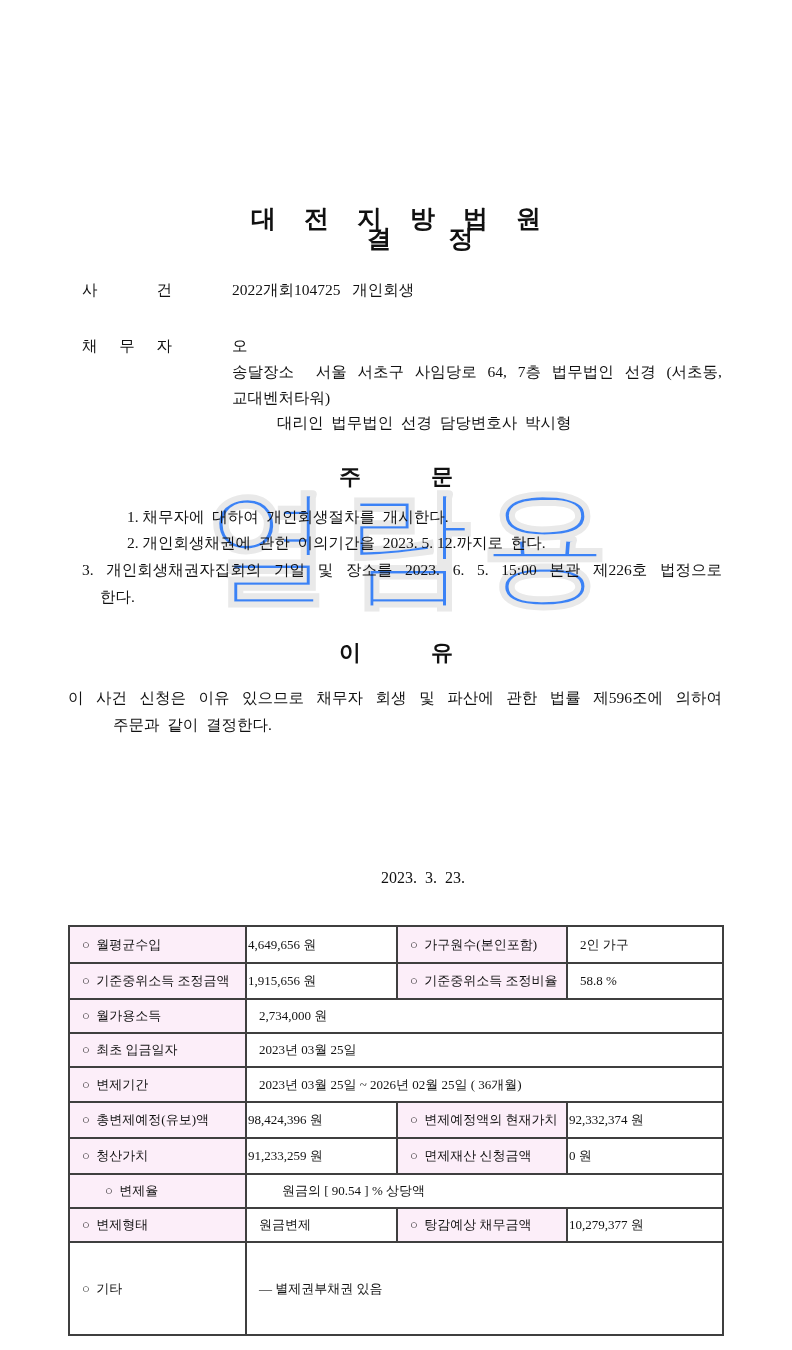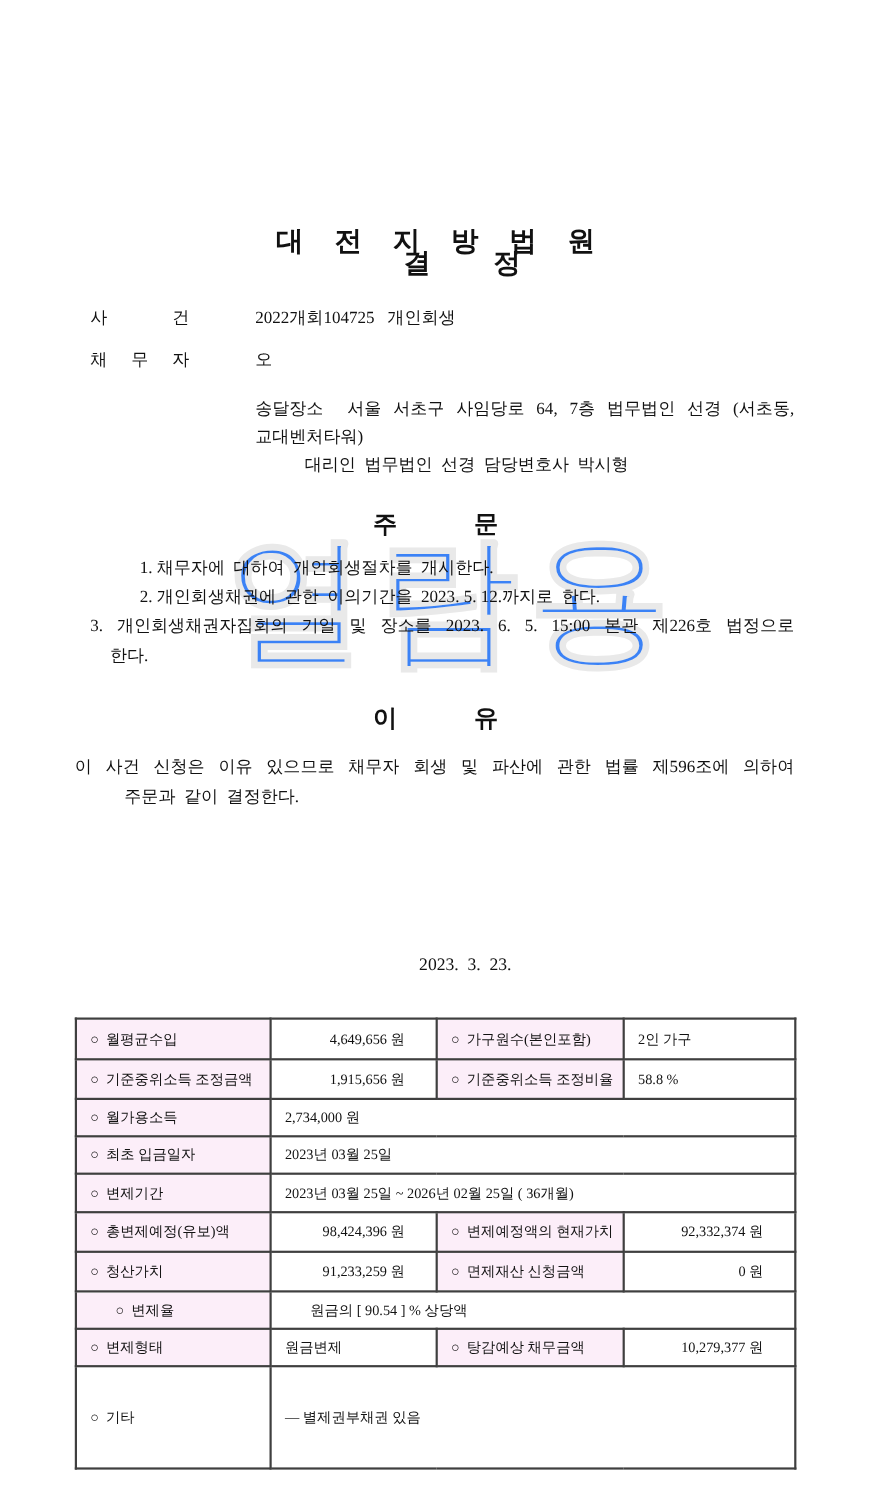--- a/index.html
+++ b/index.html
@@ -48,21 +48,21 @@
   .field-label {
     display: inline-block;
     width: 90px;
     text-align: justify;
     text-align-last: justify;
     vertical-align: top;
   }
   .field-value { display: inline-block; margin-left: 60px; white-space: pre; }
 
   .case-row   { left: 82px; top: 280px; }
-  .debtor-row { left: 82px; top: 318px; }
+  .debtor-row { left: 82px; top: 336px; }
 
   .addr1 { left: 232px; top: 362px; width: 490px; text-align: justify; text-align-last: justify; }
   .addr2 { left: 232px; top: 388px; }
   .addr3 { left: 232px; top: 413px; }
 
   .ol1 { left: 82px;  top: 507px; }
   .ol2 { left: 82px;  top: 533px; }
   .ol3 { left: 82px;  top: 560px; width: 640px; text-align: justify; text-align-last: justify; }
   .ol4 { left: 100px; top: 587px; }
 
@@ -87,21 +87,21 @@
   tr:nth-child(4) td { height: 30px; }
   tr:nth-child(5) td { height: 31px; }
   tr:nth-child(6) td { height: 32px; }
   tr:nth-child(7) td { height: 32px; }
   tr:nth-child(8) td { height: 30px; padding-left: 35px; }
   tr:nth-child(9) td { height: 30px; }
   tr:nth-child(10) td { height: 89px; }
 
   td.lbl { background: var(--label-bg, #fceef9); padding-left: 12px; text-align: left; }
   td.lbl-plain { background: #ffffff; padding-left: 12px; text-align: left; }
-  td.num { text-align: right; padding-right: 28px; }
+  td.num { padding-right: 28px; }
   td.txt { text-align: left;  padding-left: 12px; }
 </style>
 </head>
 <body>
 
 <div class="page">
 
   <div class="abs watermark">열람용</div>
 
   <div class="layer">

